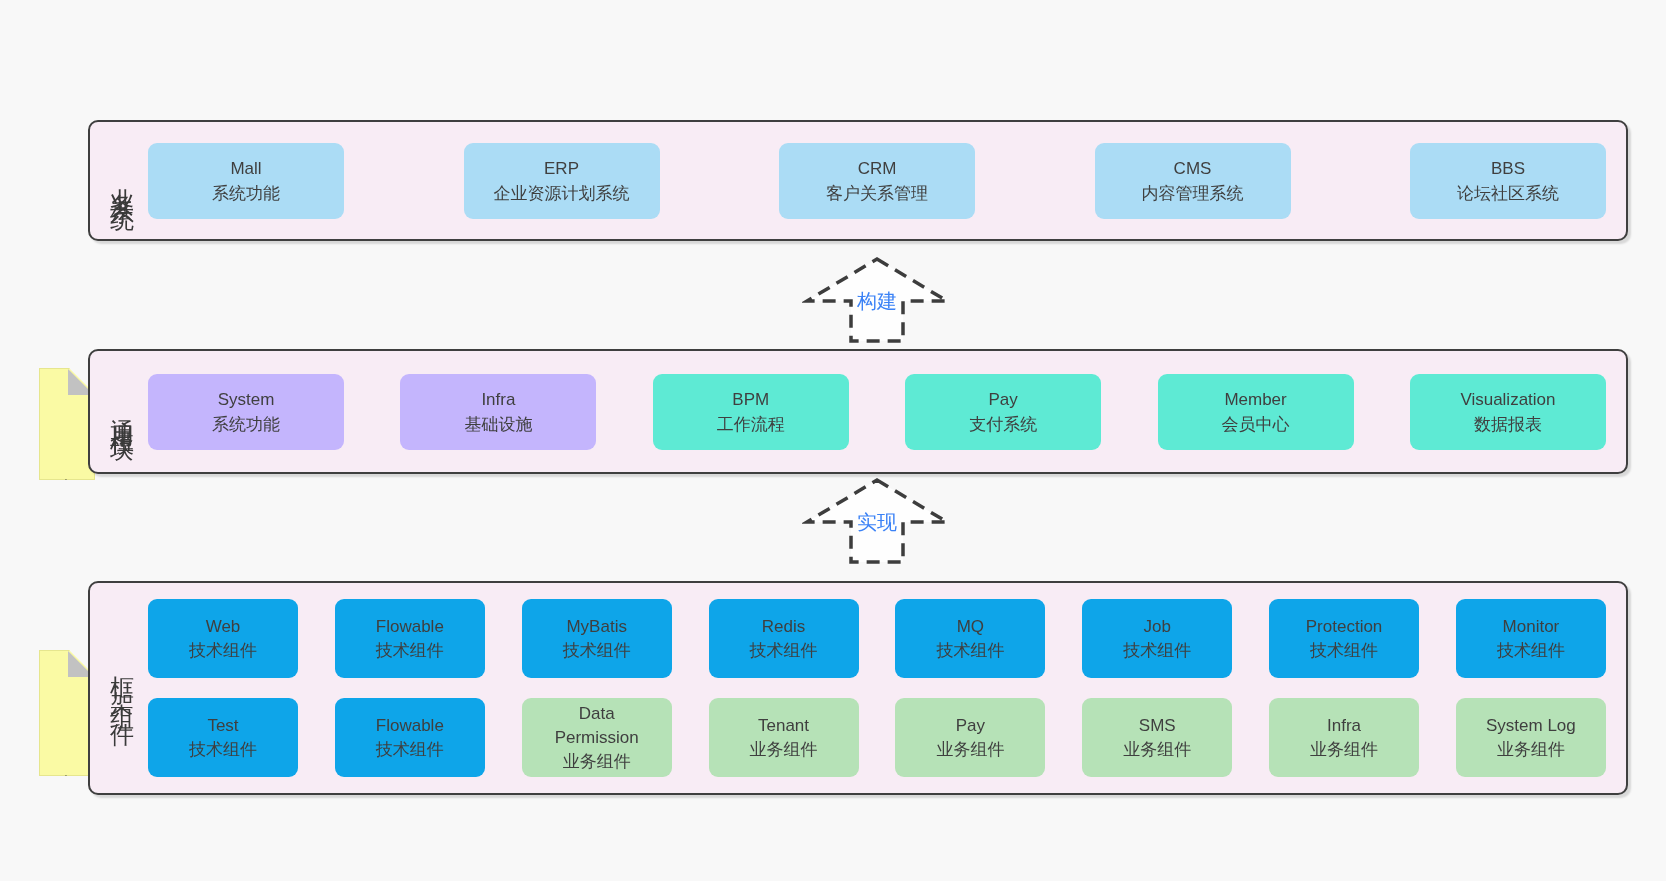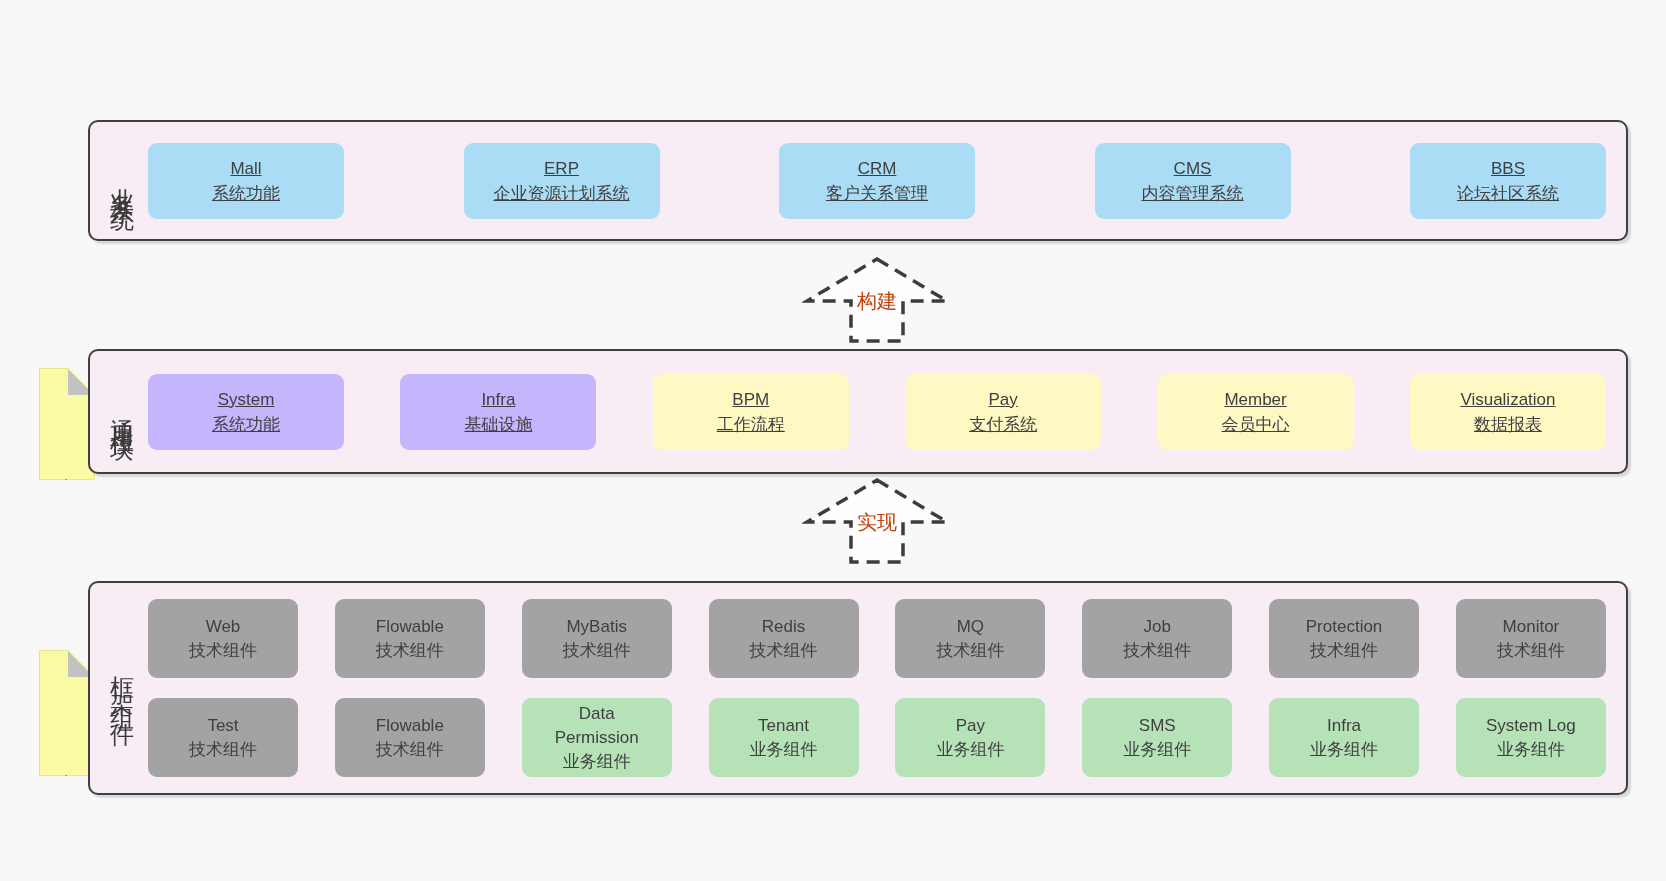--- a/index.html
+++ b/index.html
@@ -21,36 +21,35 @@
   .vlabel {
     writing-mode:vertical-rl; text-orientation:upright;
     font-size:24px; line-height:1; letter-spacing:6px;
     margin-left:12px; width:32px; text-align:center; color:#3a3a3a;
     flex:none;
   }
   .panel-bot .vlabel { letter-spacing:16px; }
   .boxes {
     flex:1; display:flex; justify-content:space-between; align-items:center;
     margin:0 20px 0 14px;
-    text-decoration:underline;
   }
   .rows { flex:1; display:flex; flex-direction:column; gap:20px; margin:0 20px 0 14px; }
   .row { display:flex; justify-content:space-between; }
   .box {
     box-sizing:border-box; height:76px; border-radius:9px;
     display:flex; flex-direction:column; justify-content:center; align-items:center;
     text-align:center; font-size:17px; line-height:25px; padding:0 10px;
   }
   .w-lg { width:196px; }
   .w-sm { width:150px; padding:0 20px; }
   .panel-bot .box { height:79px; line-height:24px; }
   .blue { background:#abdcf5; }
   .red { background:#c4b5fd; }
-  .pink { background:#fef9c3; }
-  .green { background:#a3a3a3; }
+  .pink { background:#5eead4; }
+  .green { background:#0ea5e9; }
   .green-light { background:#b6e2b7; }
   .tab {
     position:absolute; left:39px; width:56px; box-sizing:border-box;
     background:#fafaa4; border:1px solid #e6e68e; z-index:1;
     clip-path:polygon(0 0, calc(100% - 26px) 0, 100% 26px, 100% 100%, 0 100%);
     display:flex; flex-direction:column; align-items:center; justify-content:flex-end;
   }
   .tab-mid { top:368px; height:112px; }
   .tab-bot { top:650px; height:126px; }
   .fold {
@@ -61,21 +60,21 @@
     writing-mode:vertical-rl; text-orientation:upright;
     font-size:20px; line-height:1; letter-spacing:3px;
     color:#3a3a3a; padding-bottom:4px;
   }
   .arrow { position:absolute; width:150px; height:92px; z-index:1; }
   .arrow-build { left:802px; top:254px; }
   .arrow-implement { left:802px; top:475px; }
   .arrow svg { display:block; }
   .arrow-label {
     position:absolute; left:50%; top:47px; transform:translate(-50%,-50%);
-    background:#fefefe; padding:0 3px; font-size:20px; color:#c2410c;
+    background:#fefefe; padding:0 3px; font-size:20px; color:#3b82f6;
     white-space:nowrap;
   }
 </style>
 </head>
 <body>
 
 <div class="canvas">
 
   <div class="panel panel-top">
     <div class="vlabel">业务系统</div>

